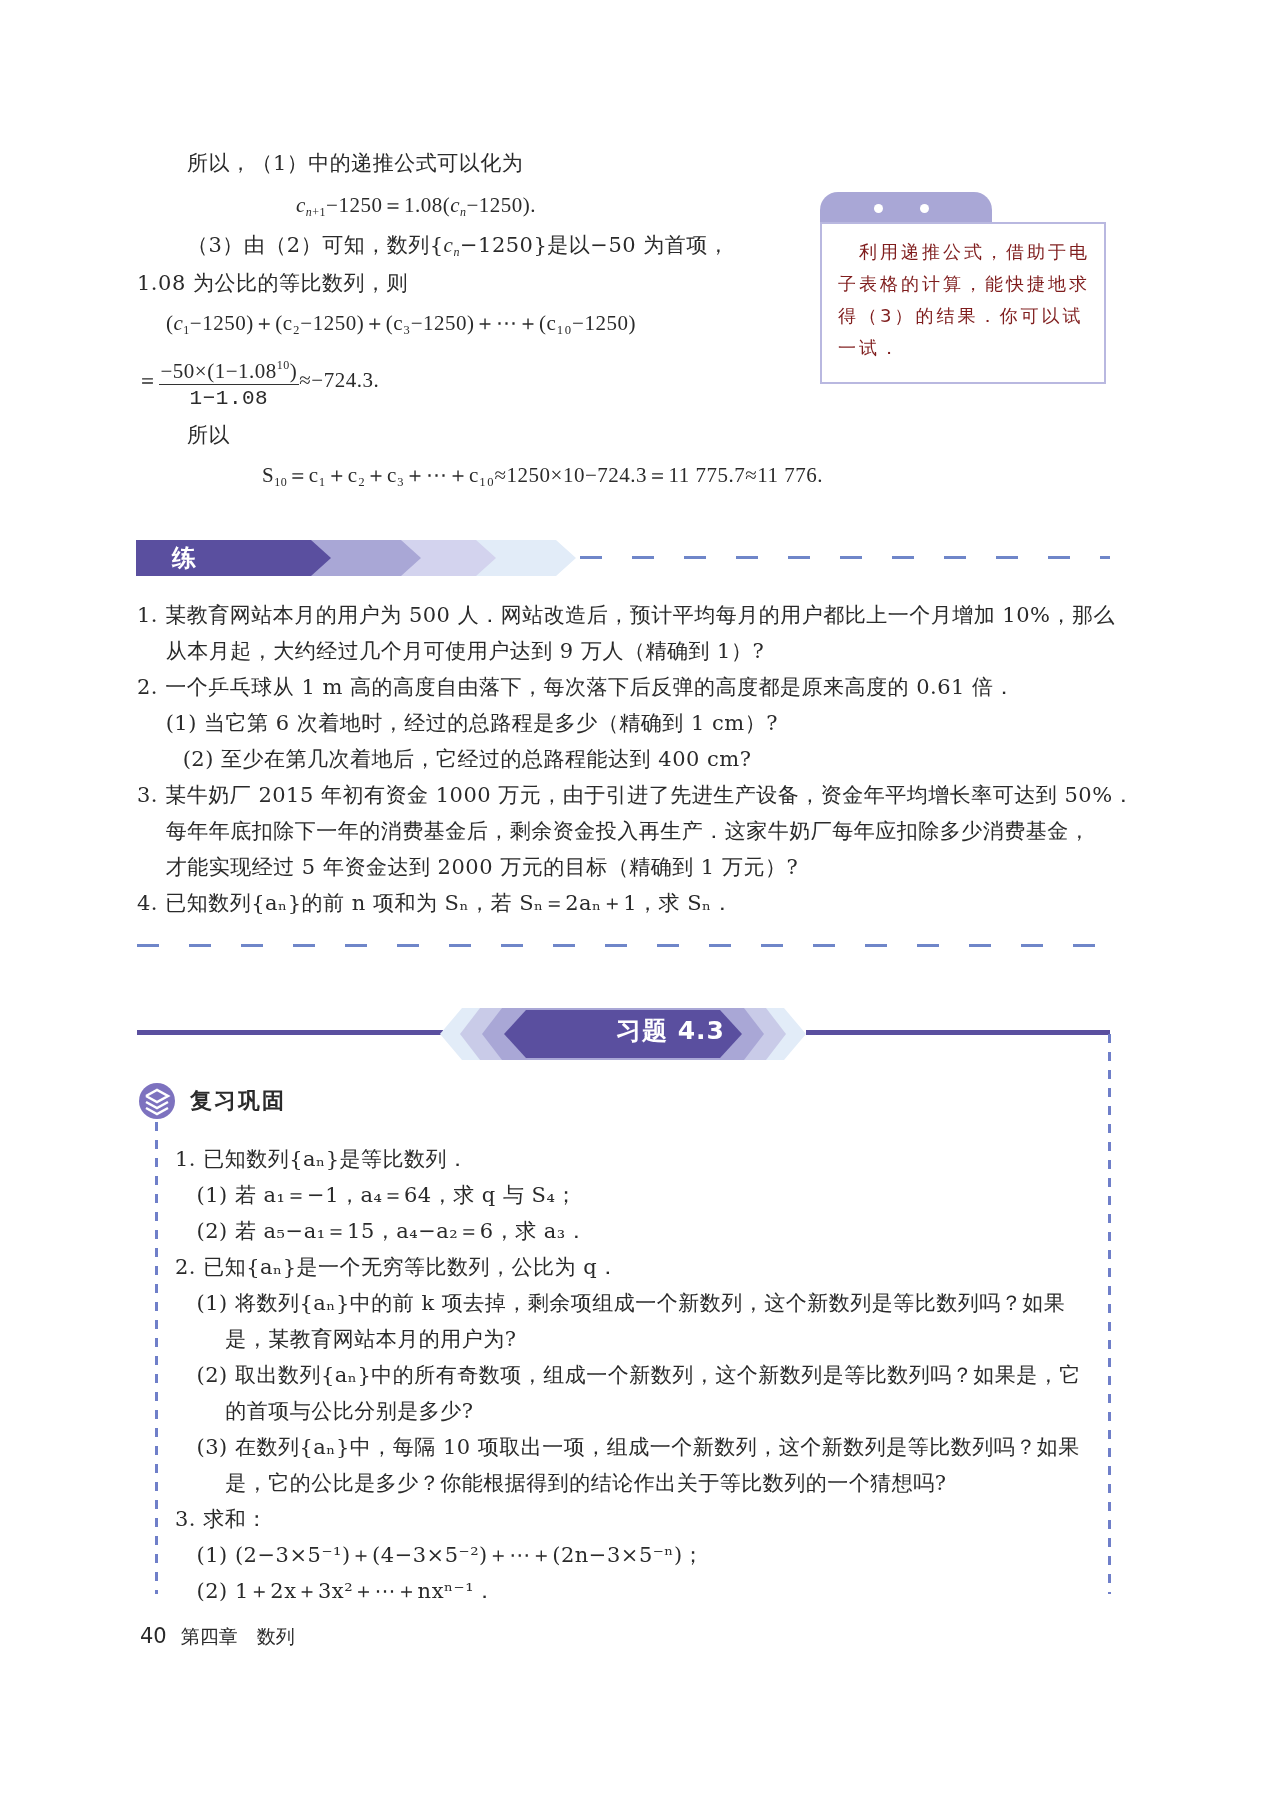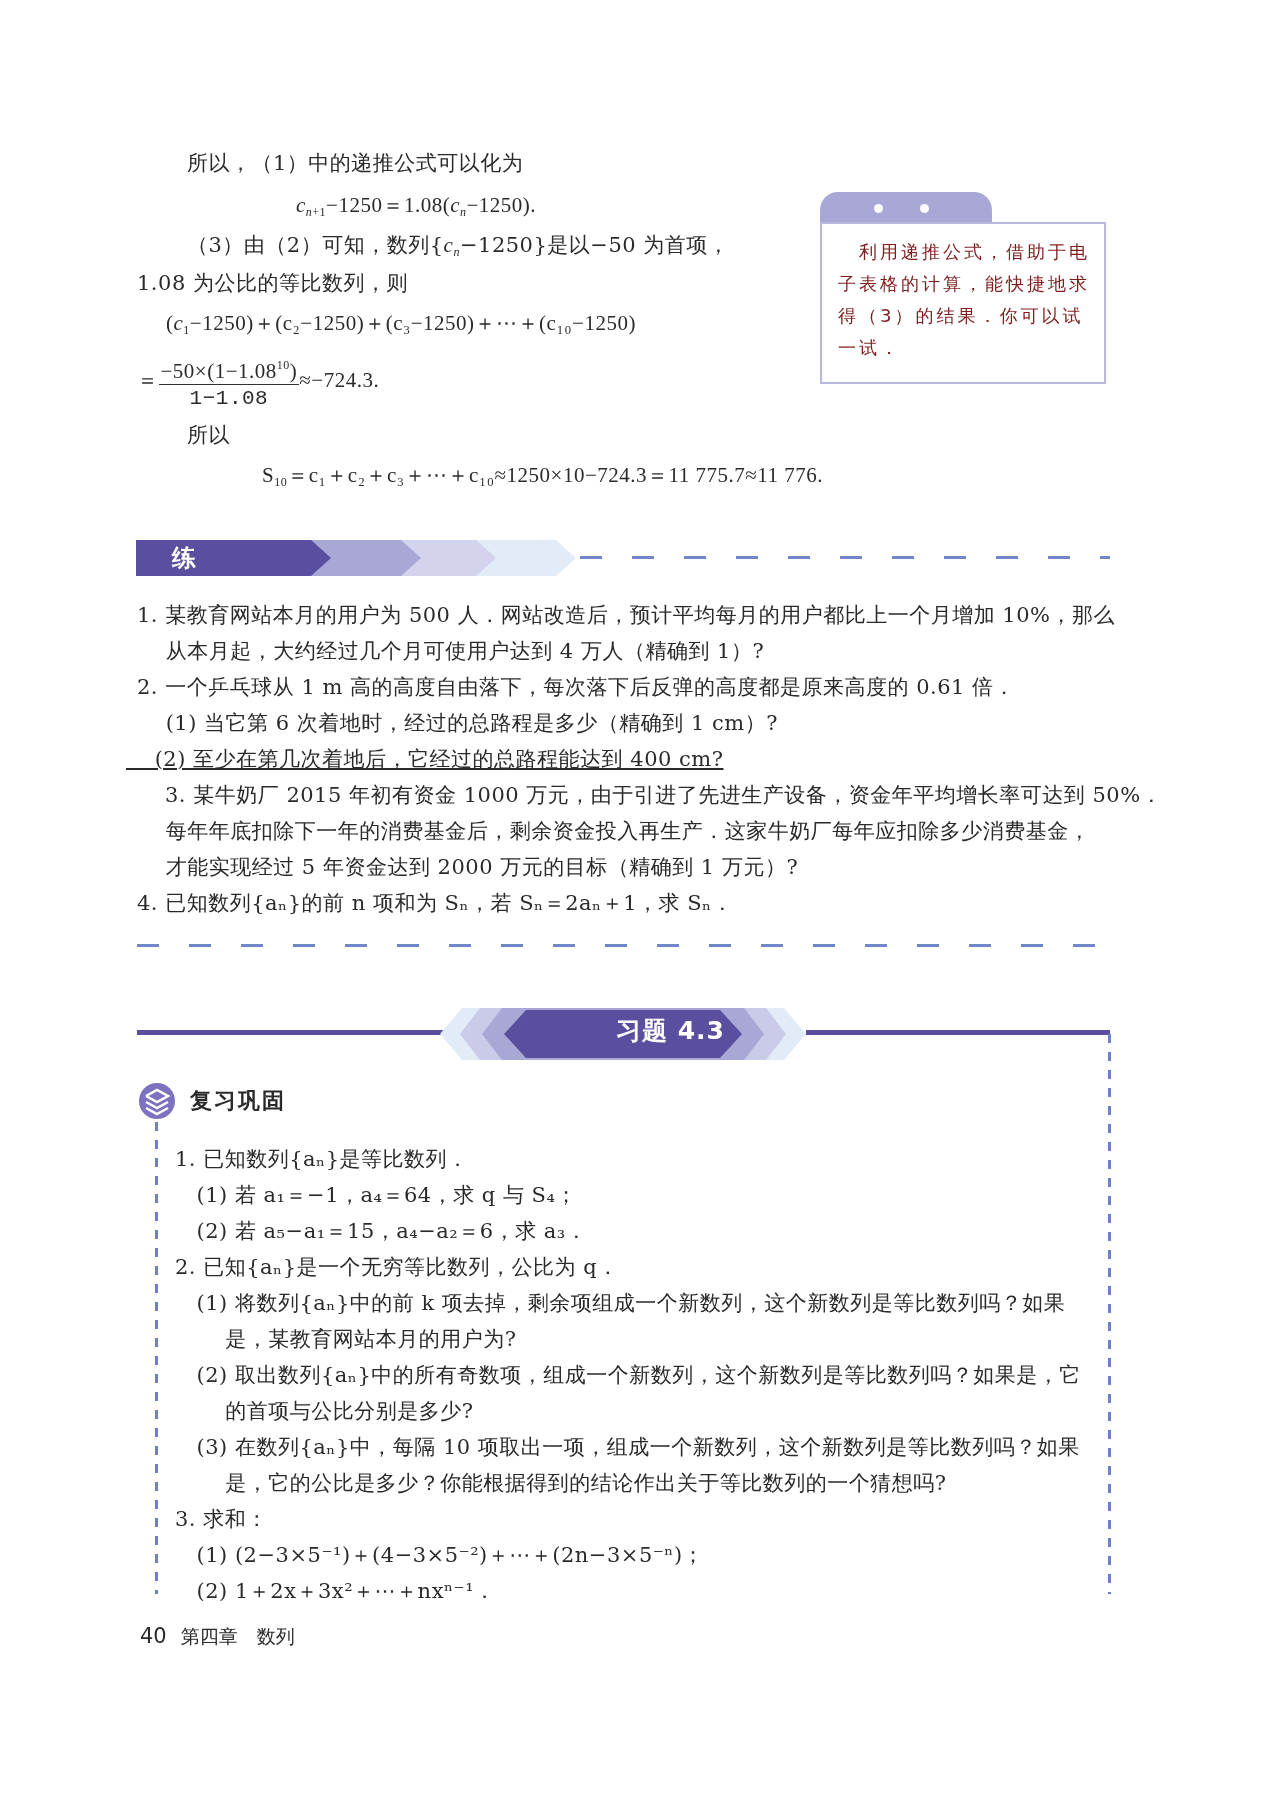--- a/index.html
+++ b/index.html
@@ -91,25 +91,25 @@
     <polygon points="180,0 340,0 360,18 340,36 180,36 200,18" fill="#d3d3ee"></polygon>
     <polygon points="110,0 265,0 285,18 265,36 110,36 130,18" fill="#a9a7d6"></polygon>
     <polygon points="0,0 175,0 195,18 175,36 0,36" fill="#5a4f9f"></polygon>
   </svg>
   <div class="banner-label">练习</div>
 </div>
 <div class="dash-row" style="left:580px;top:556px;width:530px;"></div>
 
 <div>
   <div class="line" style="left:137px;top:600px;">1. 某教育网站本月的用户为 500 人．网站改造后，预计平均每月的用户都比上一个月增加 10%，那么</div>
-  <div class="line" style="left:137px;top:636px;">　 从本月起，大约经过几个月可使用户达到 4 万人（精确到 1）?</div>
+  <div class="line" style="left:137px;top:636px;">　 从本月起，大约经过几个月可使用户达到 9 万人（精确到 1）?</div>
   <div class="line" style="left:137px;top:672px;">2. 一个乒乓球从 1 m 高的高度自由落下，每次落下后反弹的高度都是原来高度的 0.61 倍．</div>
   <div class="line" style="left:137px;top:708px;">　 (1) 当它第 6 次着地时，经过的总路程是多少（精确到 1 cm）?</div>
-  <div class="line" style="left:126px;top:744px;text-decoration:underline;">　 (2) 至少在第几次着地后，它经过的总路程能达到 400 cm?</div>
-  <div class="line" style="left:137px;top:780px;margin-left:28px;">3. 某牛奶厂 2015 年初有资金 1000 万元，由于引进了先进生产设备，资金年平均增长率可达到 50%．</div>
+  <div class="line" style="left:154px;top:744px;">　 (2) 至少在第几次着地后，它经过的总路程能达到 400 cm?</div>
+  <div class="line" style="left:137px;top:780px;">3. 某牛奶厂 2015 年初有资金 1000 万元，由于引进了先进生产设备，资金年平均增长率可达到 50%．</div>
   <div class="line" style="left:137px;top:816px;">　 每年年底扣除下一年的消费基金后，剩余资金投入再生产．这家牛奶厂每年应扣除多少消费基金，</div>
   <div class="line" style="left:137px;top:852px;">　 才能实现经过 5 年资金达到 2000 万元的目标（精确到 1 万元）?</div>
   <div class="line" style="left:137px;top:888px;">4. 已知数列{aₙ}的前 n 项和为 Sₙ，若 Sₙ＝2aₙ＋1，求 Sₙ．</div>
 </div>
 <div class="dash-row" style="left:137px;top:944px;width:973px;"></div>
 
 <div class="ex-line" style="left:137px;top:1030px;width:306px;"></div>
 <div class="ex-line" style="left:806px;top:1030px;width:304px;"></div>
 <svg class="abs" style="left:440px;top:1008px;" width="366" height="52">
   <polygon points="0,26 22,0 344,0 366,26 344,52 22,52" fill="#e2ecf8"></polygon>

